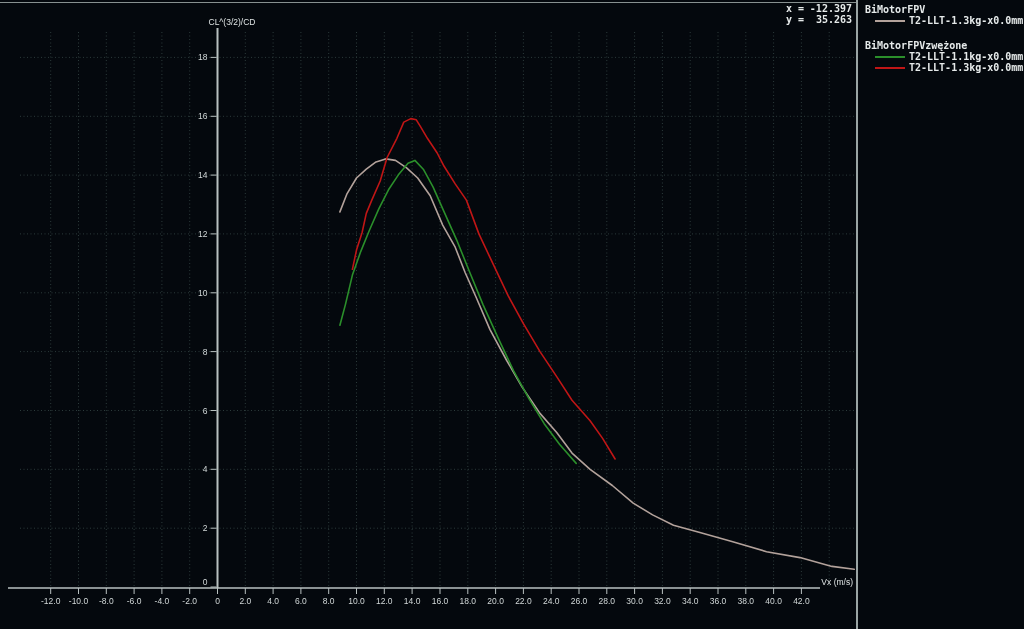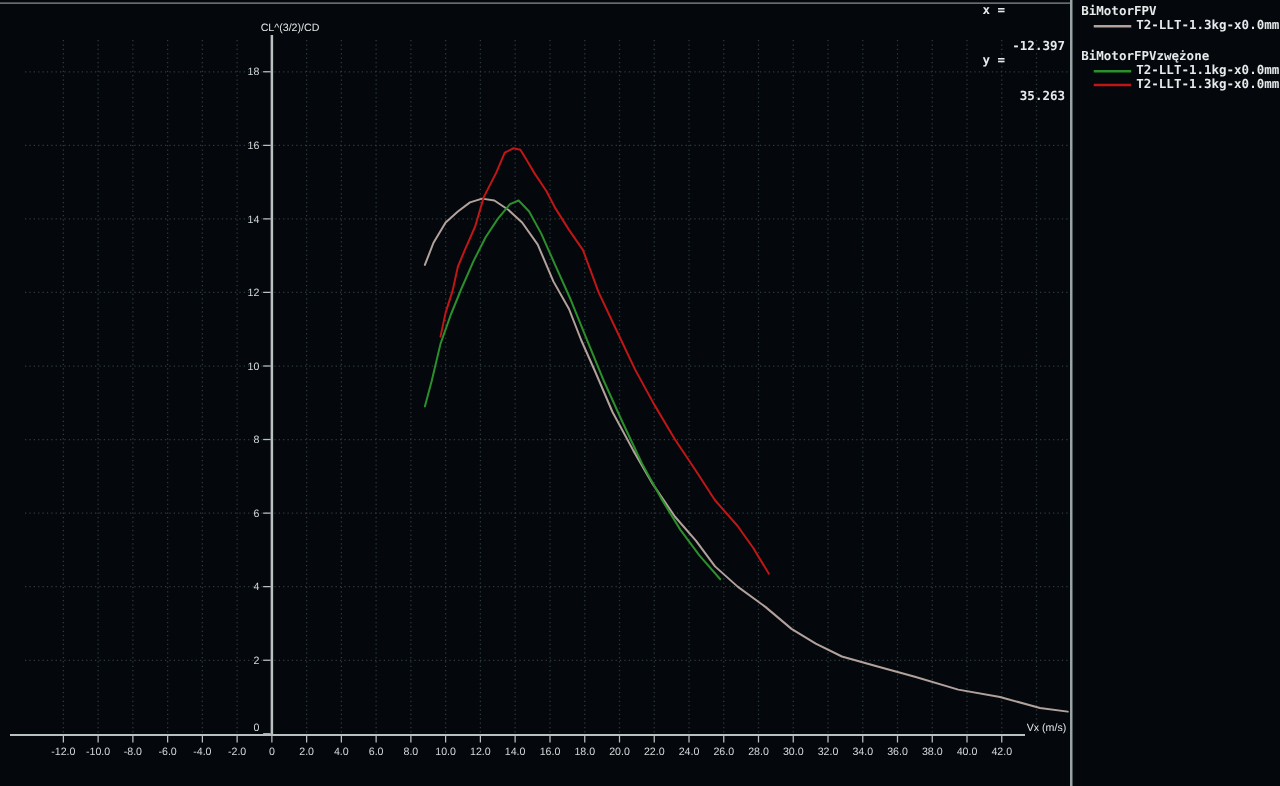--- a/index.html
+++ b/index.html
@@ -3,21 +3,21 @@
 <meta charset="utf-8">
 <style>
   html,body{margin:0;padding:0;background:#000;}
   .stage{position:relative;width:1024px;height:629px;background:#04080d;overflow:hidden;
          font-family:"DejaVu Sans Mono","Liberation Mono",monospace;}
   .top-border{position:absolute;top:2px;left:0;width:1024px;height:1px;background:#9fa8a8;opacity:.85;}
   .chart-wrap{position:absolute;left:0;top:0;width:858px;height:629px;}
   .readout{position:absolute;top:3px;right:172px;width:66px;color:#e6eaea;font-size:10px;
            font-weight:700;line-height:11px;}
   .readout-row{display:flex;justify-content:space-between;white-space:pre;}
-  .readout-val{text-align:right;margin-top:29px;}
+  .readout-val{text-align:right;}
   .legend-panel{position:absolute;left:856px;top:0;bottom:0;right:0;border-left:2px solid #9aa4a4;
                 background:#04080d;color:#e6eaea;font-size:10px;font-weight:700;
                 padding:4px 0 0 7px;box-sizing:border-box;}
   .legend-group{margin-bottom:14px;}
   .legend-title{height:11px;line-height:11px;white-space:pre;}
   .legend-item{display:flex;align-items:center;height:11px;}
   .legend-swatch{width:30px;height:2px;margin:0 4px 0 10px;flex:0 0 auto;}
   .legend-label{white-space:pre;}
   svg text{font-family:"Liberation Sans","DejaVu Sans",sans-serif;}
 </style>

